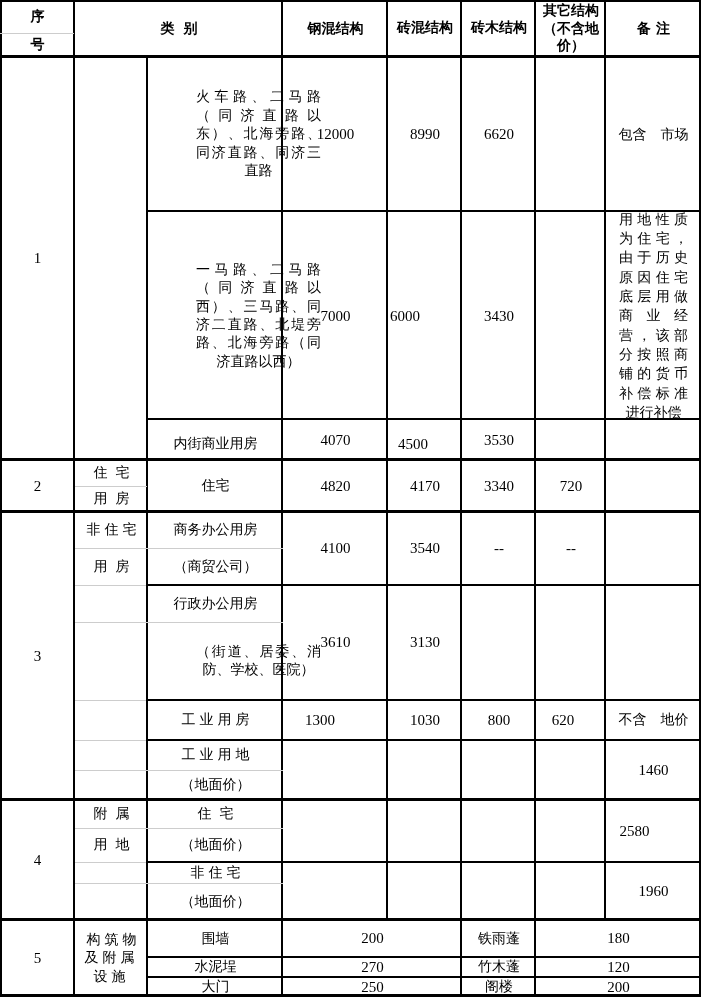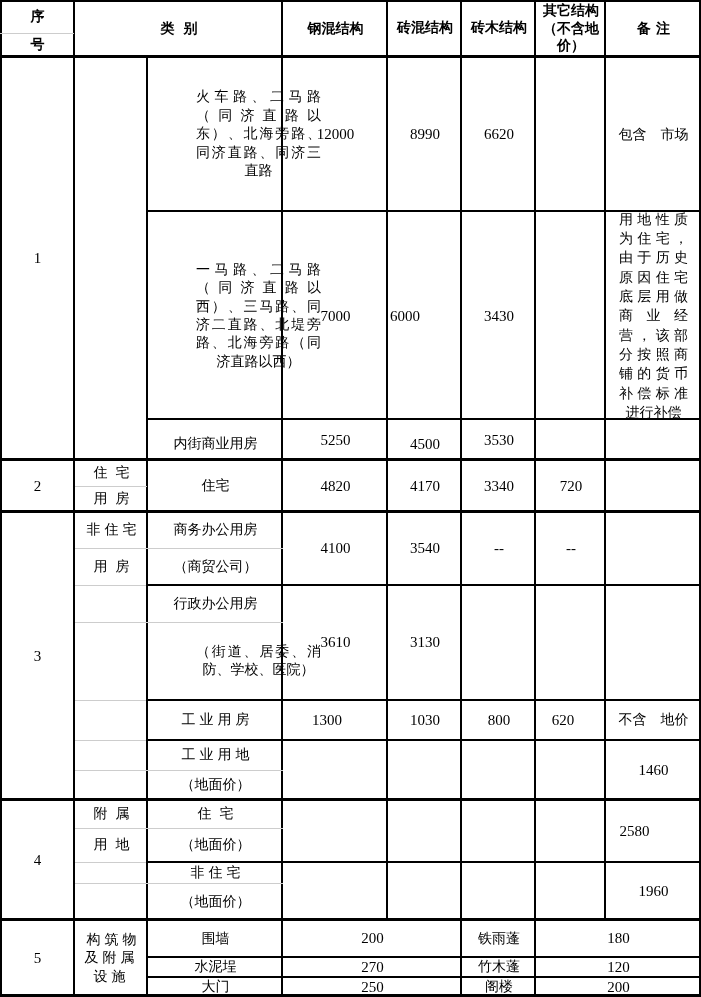--- a/index.html
+++ b/index.html
@@ -39,22 +39,22 @@
   <div class="cell num" style="left:462px;top:57px;width:74px;height:155px">6620</div>
   <div class="cell" style="left:606px;top:57px;width:95px;height:155px">包含　市场</div>
 
   <div class="cell wrap jst" style="left:148px;top:212px;width:135px;height:208px">一马路、二马路（同济直路以西）、三马路、同济二直路、北堤旁路、北海旁路（同济直路以西）</div>
   <div class="cell num" style="left:283px;top:212px;width:105px;height:208px">7000</div>
   <div class="cell num" style="left:368px;top:212px;width:74px;height:208px">6000</div>
   <div class="cell num" style="left:462px;top:212px;width:74px;height:208px">3430</div>
   <div class="cell rlong" style="left:606px;top:212px;width:95px;height:208px">用地性质为住宅，由于历史原因住宅底层用做商业经营，该部分按照商铺的货币补偿标准进行补偿</div>
 
   <div class="cell" style="left:148px;top:420px;width:135px;height:47px">内街商业用房</div>
-  <div class="cell num" style="left:283px;top:420px;width:105px;height:40px">5250</div>
-  <div class="cell num" style="left:388px;top:420px;width:74px;height:48px">4500</div>
+  <div class="cell num" style="left:283px;top:420px;width:105px;height:40px">4070</div>
+  <div class="cell num" style="left:376px;top:420px;width:74px;height:48px">4500</div>
   <div class="cell num" style="left:462px;top:420px;width:74px;height:40px">3530</div>
 
   <div class="cell num" style="left:0;top:460px;width:75px;height:52px">2</div>
   <div class="cell sp2" style="left:75px;top:460px;width:73px;height:26px">住宅</div>
   <div class="cell sp2" style="left:75px;top:486px;width:73px;height:26px">用房</div>
   <div class="cell" style="left:148px;top:460px;width:135px;height:52px">住宅</div>
   <div class="cell num" style="left:283px;top:460px;width:105px;height:52px">4820</div>
   <div class="cell num" style="left:388px;top:460px;width:74px;height:52px">4170</div>
   <div class="cell num" style="left:462px;top:460px;width:74px;height:52px">3340</div>
   <div class="cell num" style="left:536px;top:460px;width:70px;height:52px">720</div>
@@ -69,21 +69,21 @@
   <div class="cell num" style="left:388px;top:512px;width:74px;height:73px">3540</div>
   <div class="cell num" style="left:462px;top:512px;width:74px;height:73px">--</div>
   <div class="cell num" style="left:536px;top:512px;width:70px;height:73px">--</div>
 
   <div class="cell" style="left:148px;top:585px;width:135px;height:37px">行政办公用房</div>
   <div class="cell wrap jst" style="left:148px;top:622px;width:135px;height:78px">（街道、居委、消防、学校、医院）</div>
   <div class="cell num" style="left:283px;top:585px;width:105px;height:115px">3610</div>
   <div class="cell num" style="left:388px;top:585px;width:74px;height:115px">3130</div>
 
   <div class="cell sp3" style="left:148px;top:700px;width:135px;height:40px">工业用房</div>
-  <div class="cell num" style="left:283px;top:700px;width:88px;height:40px">1300</div>
+  <div class="cell num" style="left:276px;top:700px;width:88px;height:40px">1300</div>
   <div class="cell num" style="left:388px;top:700px;width:74px;height:40px">1030</div>
   <div class="cell num" style="left:462px;top:700px;width:74px;height:40px">800</div>
   <div class="cell num" style="left:528px;top:700px;width:70px;height:40px">620</div>
   <div class="cell" style="left:606px;top:700px;width:95px;height:40px">不含　地价</div>
 
   <div class="cell sp3" style="left:148px;top:740px;width:135px;height:30px">工业用地</div>
   <div class="cell" style="left:148px;top:770px;width:135px;height:30px">（地面价）</div>
   <div class="cell num" style="left:606px;top:740px;width:95px;height:60px">1460</div>
 
   <div class="cell num" style="left:0;top:800px;width:75px;height:120px">4</div>

